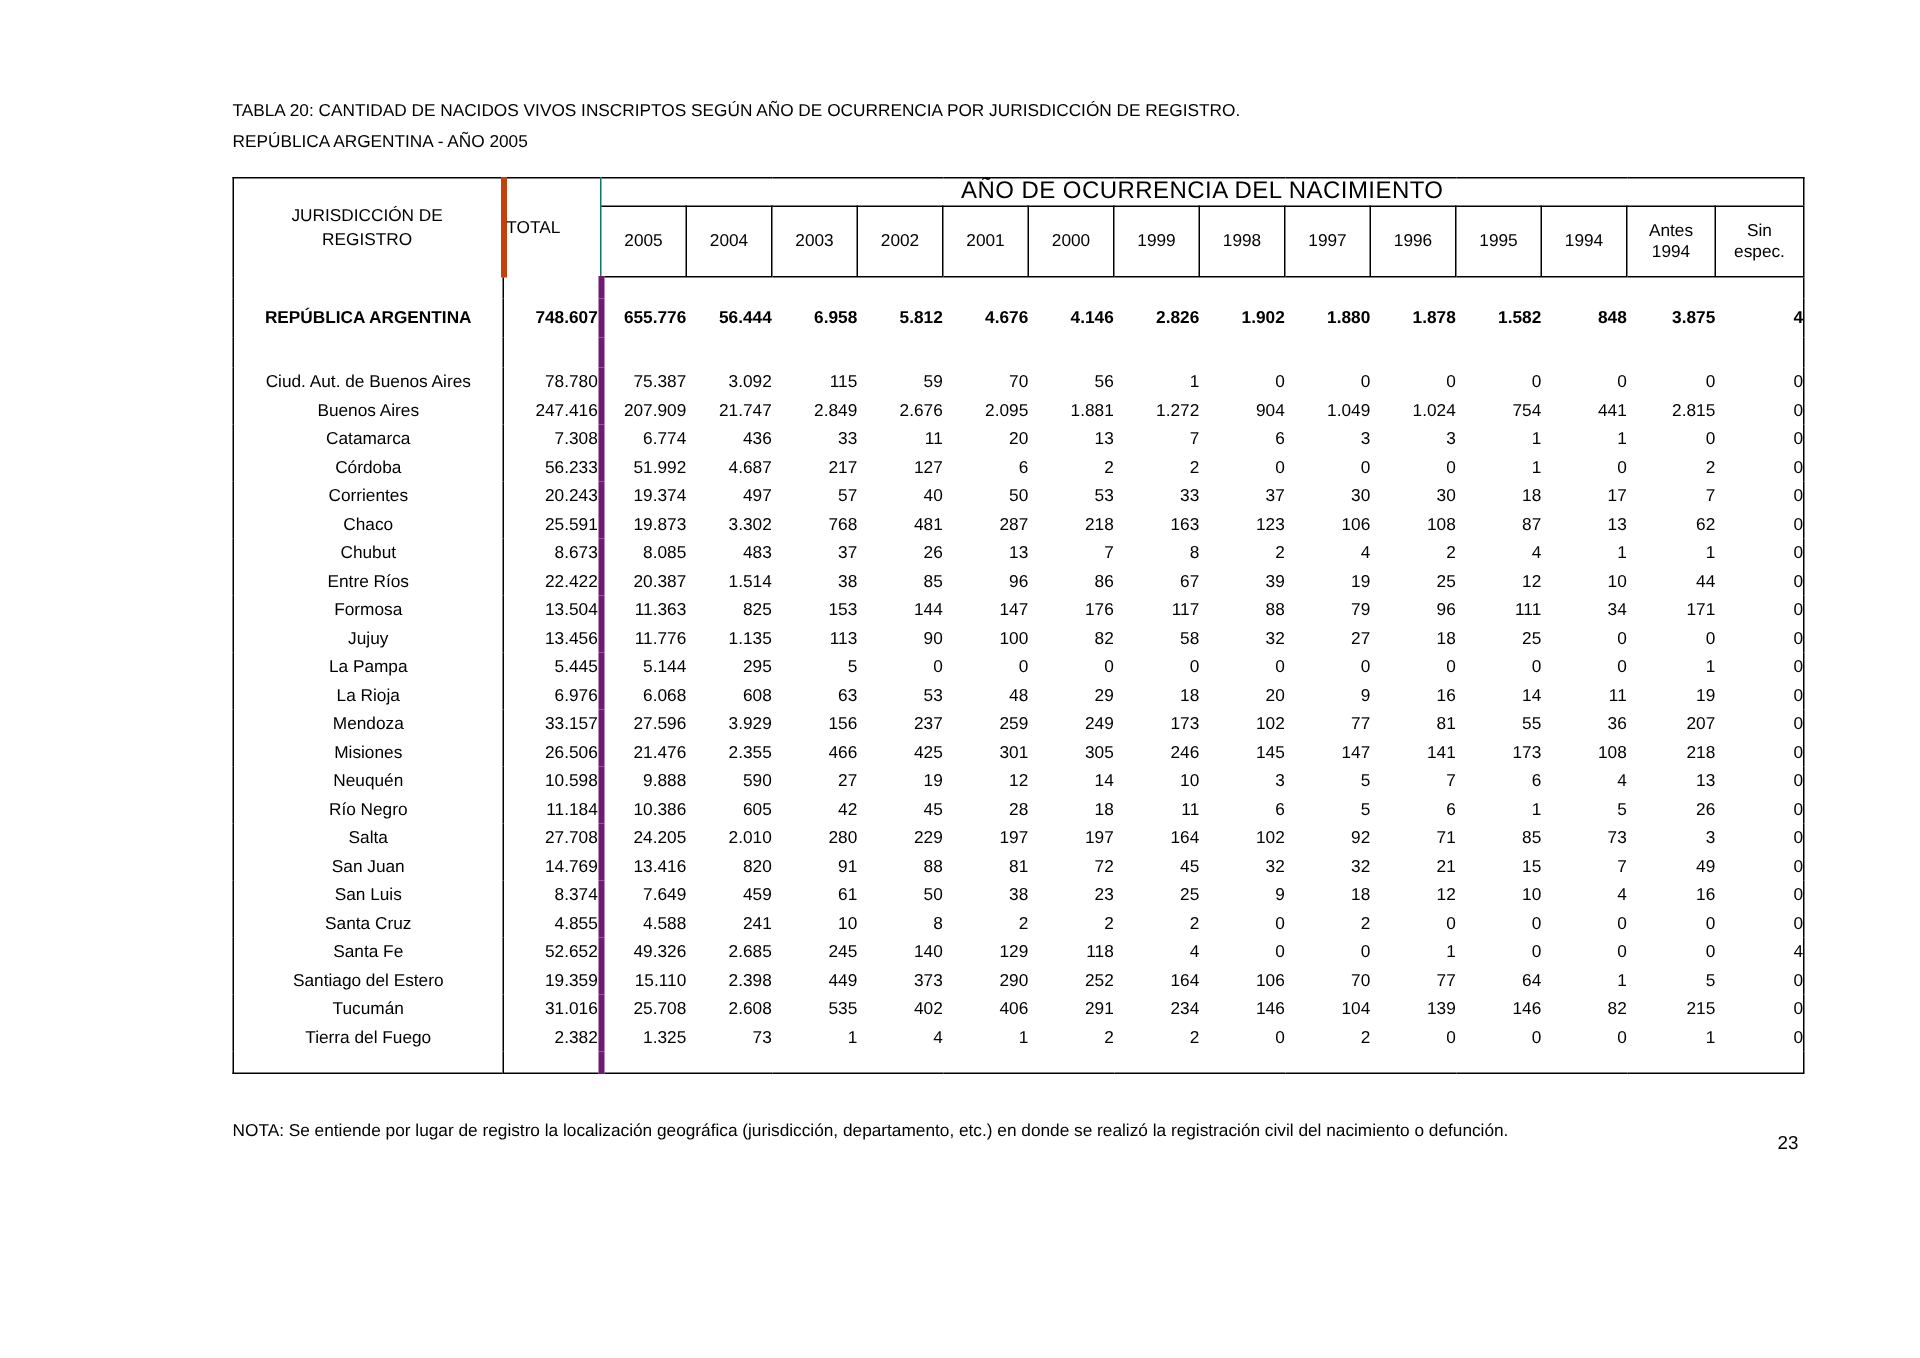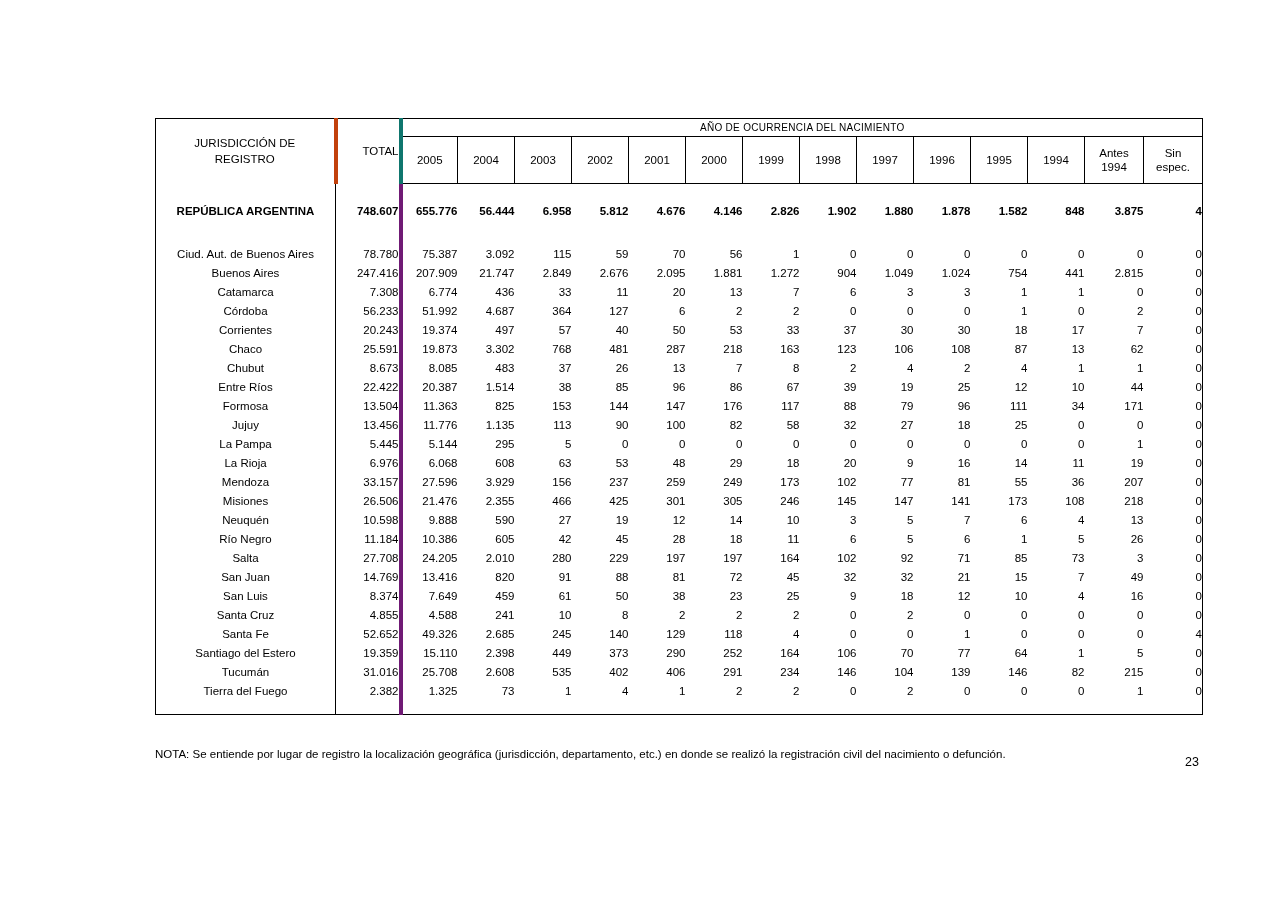--- a/index.html
+++ b/index.html
@@ -47,36 +47,36 @@
   .outer-border { border: 1px solid #000; }
 
   
   col.c-juris { width: 180px; }
   col.c-total { width: 65px; }
   col.c-year  { width: 57px; }
   col.c-last  { width: 59px; }
 
   .hdr-group {
     text-align: center;
-    font-size: 10px;
+    font-size: 16px;
     letter-spacing: 0.3px;
     height: 17px;
     border-bottom: 1px solid #000;
     border-left: 1px solid #000;
   }
   .hdr-juris {
     text-align: center;
     line-height: 16px;
     vertical-align: middle;
     border-right: 4px solid #c2410c;
   }
   .hdr-total {
-    text-align: right;
+    text-align: left;
     vertical-align: middle;
-    border-right: 4px solid #0f766e;
+    border-right: 1px solid #0f766e;
   }
   .hdr-year {
     text-align: center;
     vertical-align: middle;
     height: 46px;
     border-left: 1px solid #000;
   }
   .hdr-year.firstyear { border-left: none; }
   .hdr-sub { line-height: 14px; }
 
@@ -117,20 +117,24 @@
     left: 1185px;
     top: 755px;
     font-size: 12.5px;
   }
 </style>
 </head>
 <body>
 
 <div class="page">
 
+  <div class="title-block">
+    <span class="title-line">TABLA 20: CANTIDAD DE NACIDOS VIVOS INSCRIPTOS SEGÚN AÑO DE OCURRENCIA POR JURISDICCIÓN  DE REGISTRO.</span>
+    <span class="title-line">REPÚBLICA ARGENTINA -  AÑO 2005</span>
+  </div>
 
   <table class="main outer-border">
     <colgroup>
       <col class="c-juris">
       <col class="c-total">
       <col class="c-year">
         <col class="c-year">
         <col class="c-year">
         <col class="c-year">
       <col class="c-year">
@@ -306,21 +310,21 @@
           <td class="num">1</td>
           <td class="num">1</td>
           <td class="num">0</td>
           <td class="num lastcol">0</td>
         </tr>
         <tr class="data-row">
           <td class="rowname">Córdoba</td>
           <td class="num total-col">56.233</td>
           <td class="num">51.992</td>
           <td class="num">4.687</td>
-          <td class="num">364</td>
+          <td class="num">217</td>
           <td class="num">127</td>
           <td class="num">6</td>
           <td class="num">2</td>
           <td class="num">2</td>
           <td class="num">0</td>
           <td class="num">0</td>
           <td class="num">0</td>
           <td class="num">1</td>
           <td class="num">0</td>
           <td class="num">2</td>

